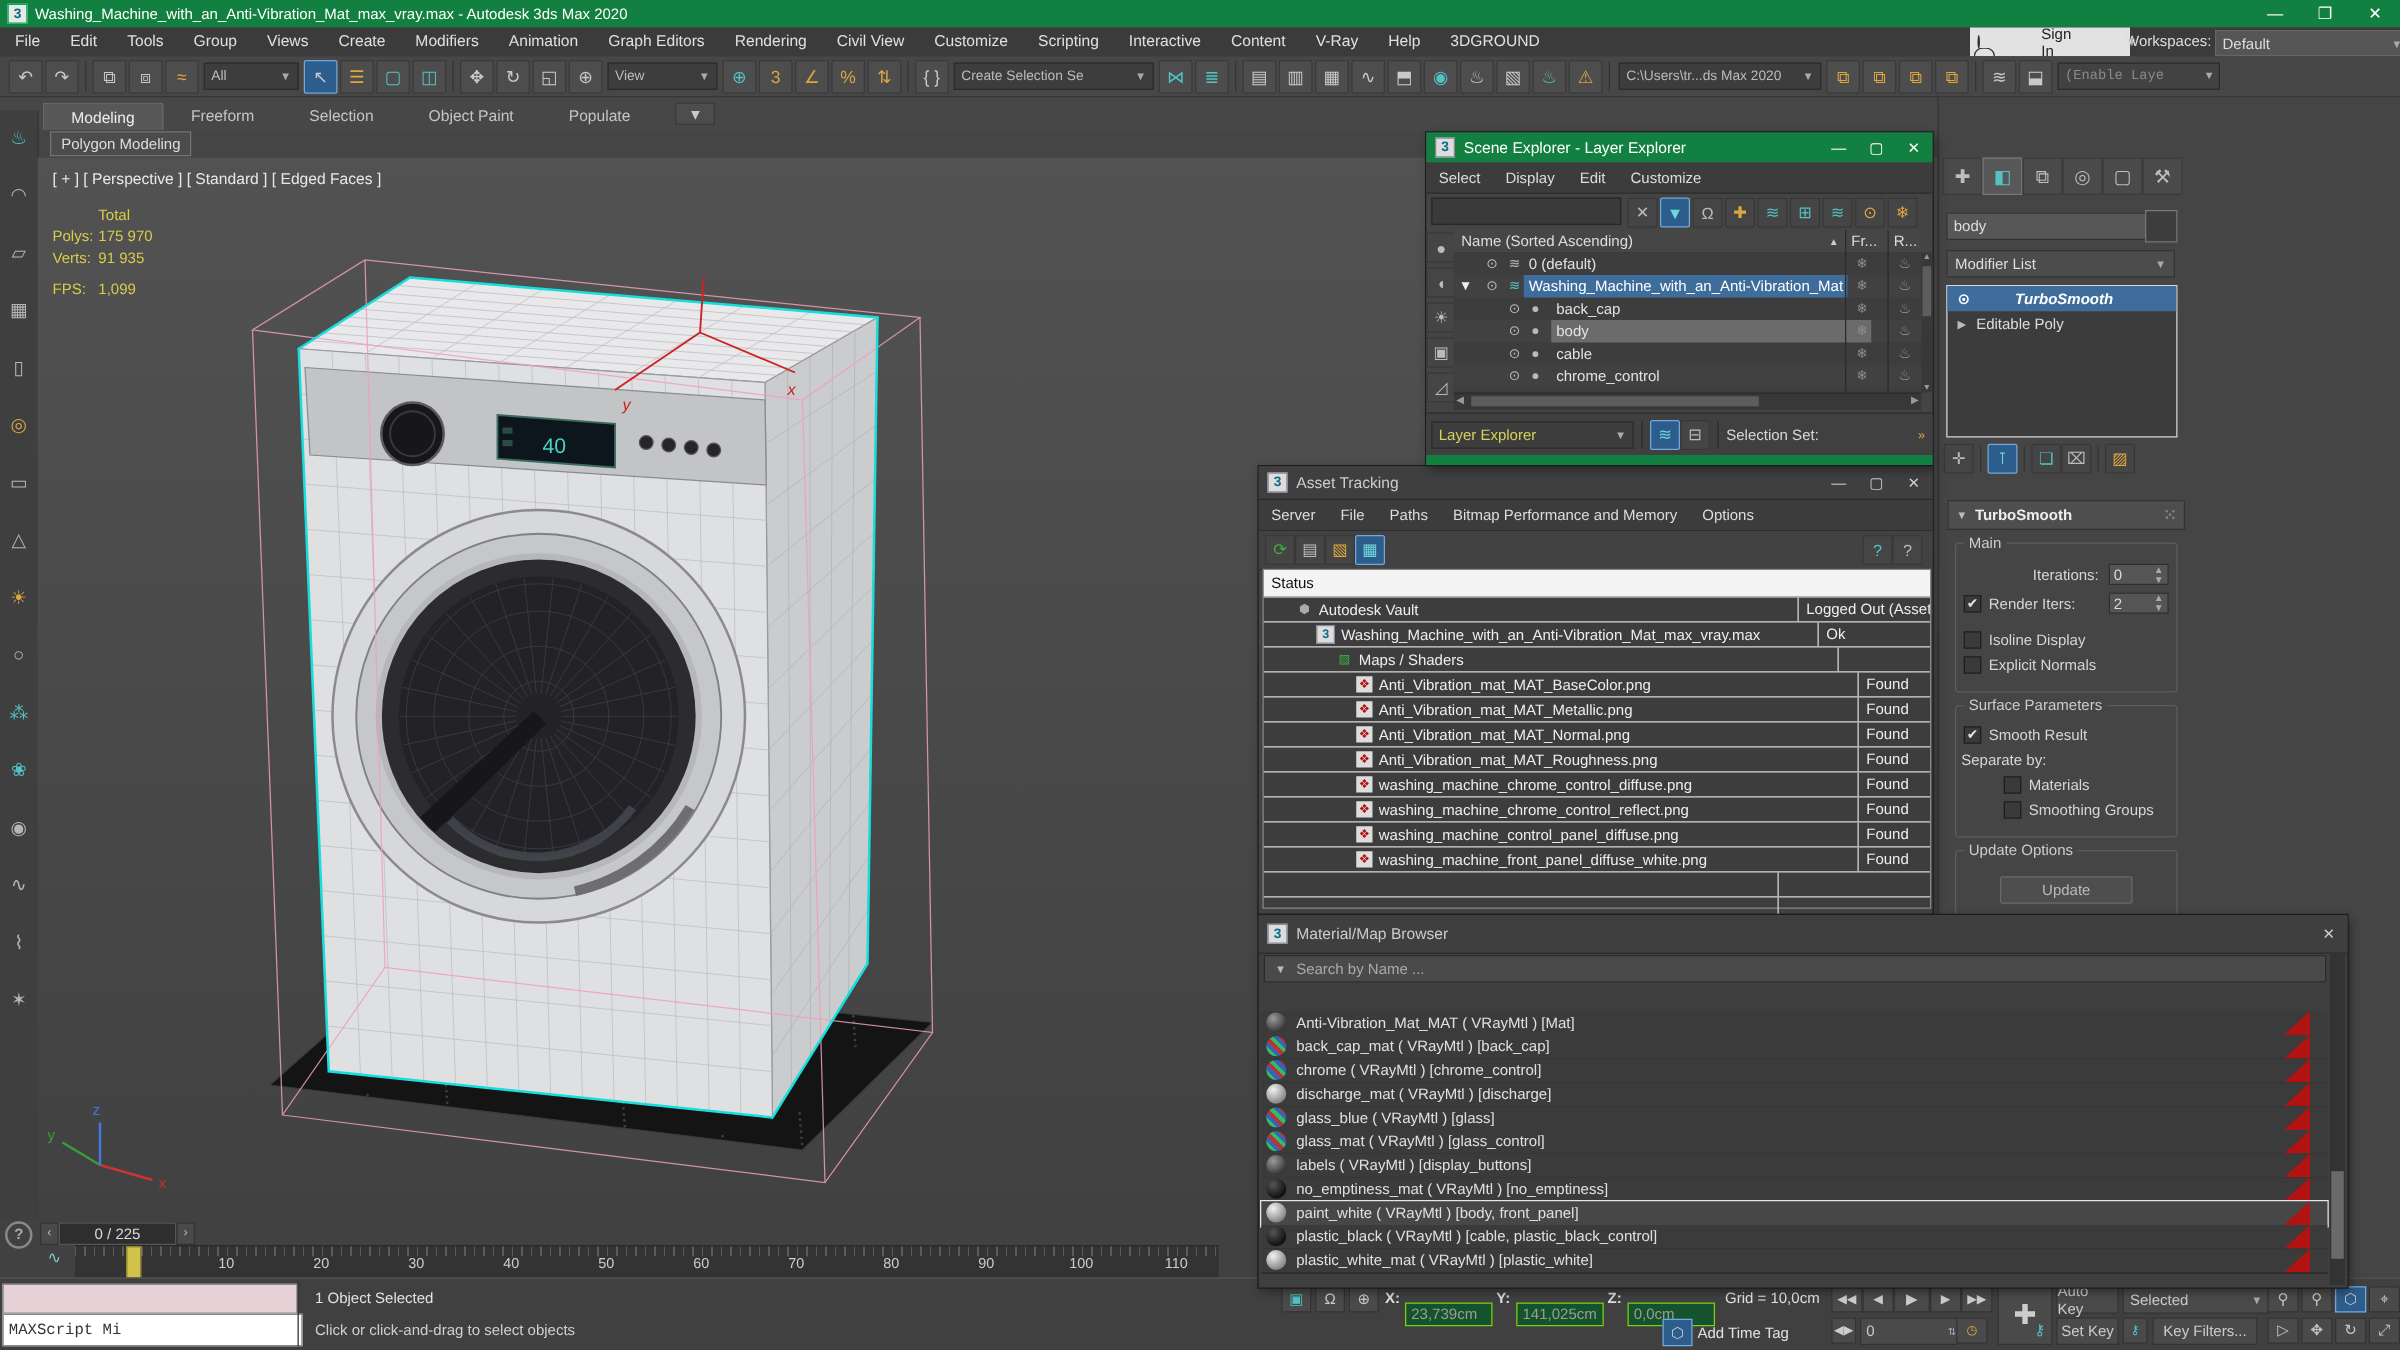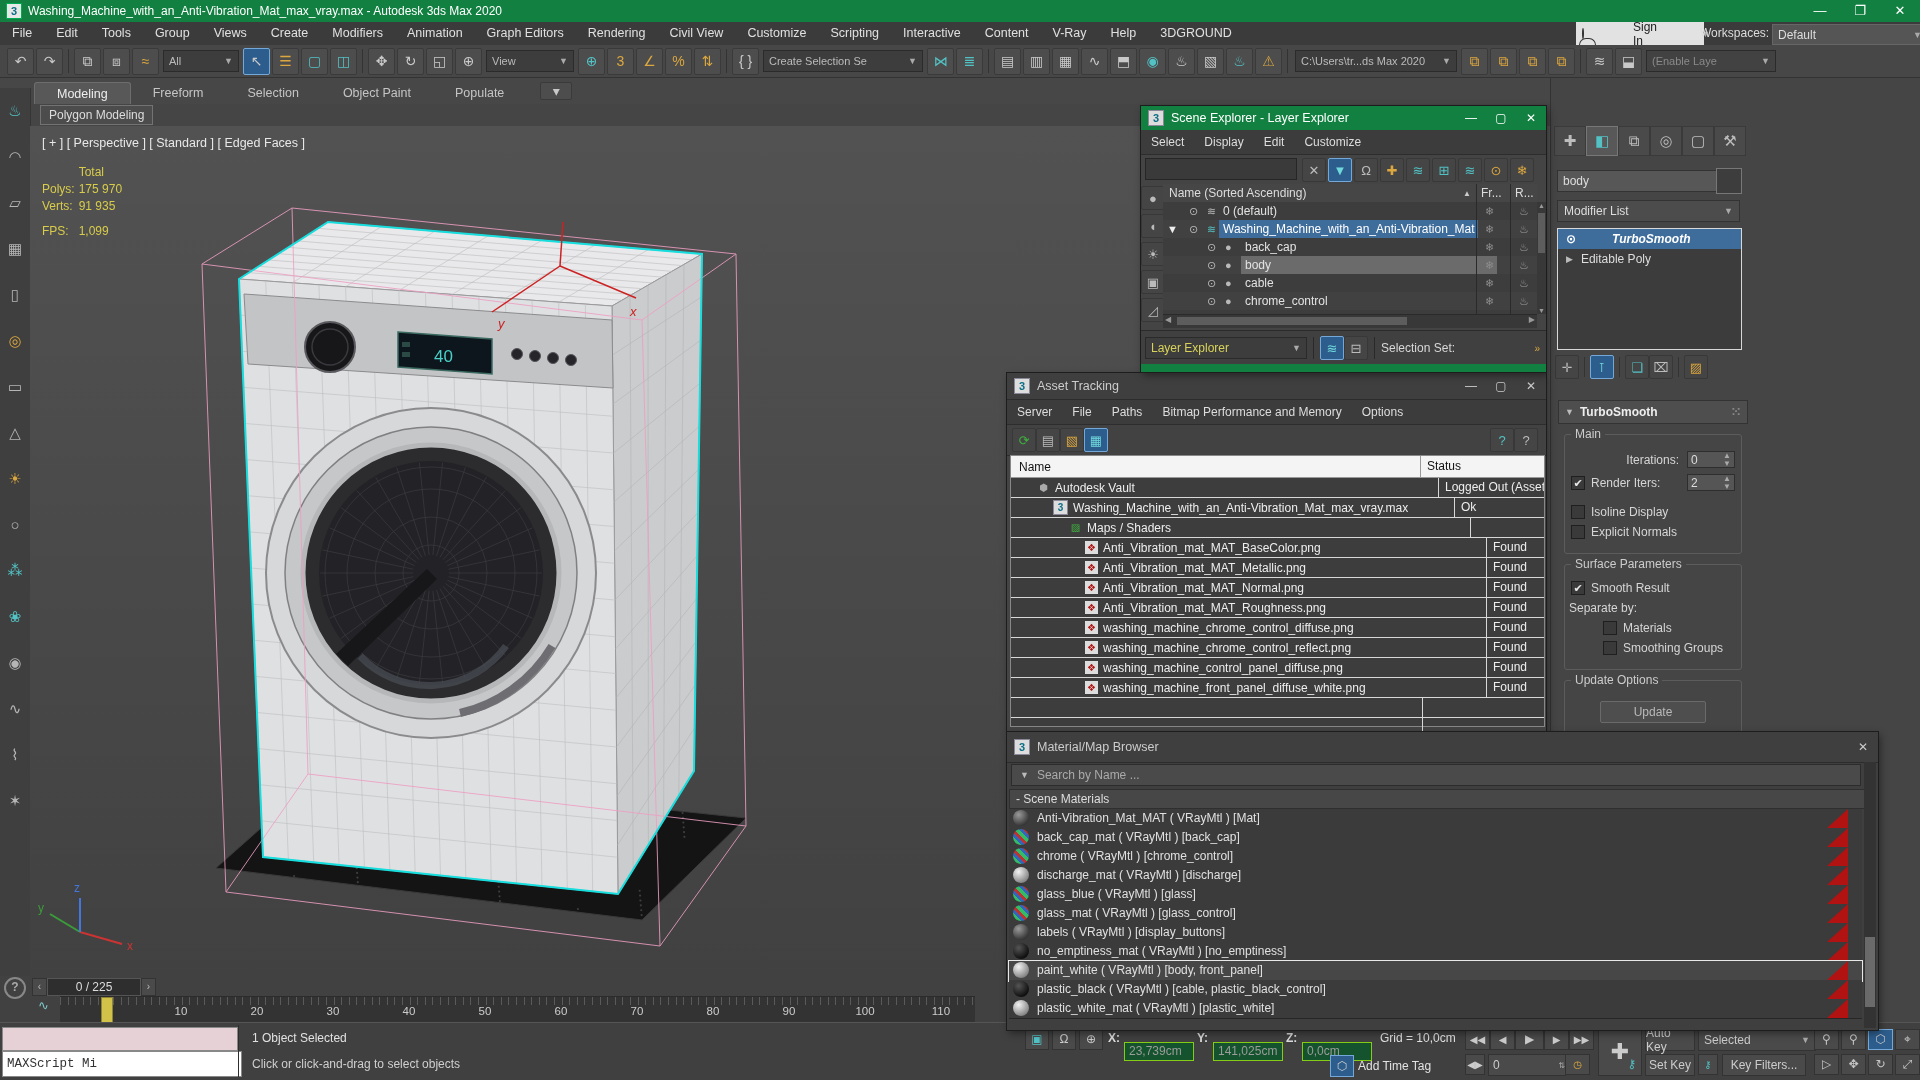--- a/index.html
+++ b/index.html
@@ -26,21 +26,21 @@
   
   #toolbar{left:0;top:45px;width:1920px;height:33px;background:#474747;border-bottom:1px solid #333;
       display:flex;align-items:center;padding-left:6px;box-sizing:border-box;}
   .tb-btn{width:25px;height:25px;margin:0 1px;background:#4d4d4d;border:1px solid #3a3a3a;border-radius:2px;
       color:#c9c9c9;font-size:14px;display:flex;align-items:center;justify-content:center;flex:none;}
   .tb-btn.active{background:#2d5d8d;border-color:#74a8d8;}
   .tb-btn.gold{color:#dca73f;} .tb-btn.teal{color:#53c2c5;}
   .tb-sep{width:1px;height:24px;background:#333;margin:0 4px;flex:none;}
   .tb-dd{height:20px;background:#3d3d3d;border:1px solid #2b2b2b;color:#bbb;font-size:11px;
       display:flex;align-items:center;padding:0 5px;margin:0 3px;flex:none;white-space:nowrap;overflow:hidden;}
-  .tb-dd.muted{color:#8a8a8a;background:#424242;}
+  .tb-dd.muted{color:#8a8a8a;background:#424242;font-family:Liberation Mono, monospace;}
   
   #ribbon{left:0;top:78px;width:1920px;height:26px;background:#474747;border-bottom:1px solid #3a3a3a;}
   .rtab{padding:0 22px;line-height:22px;margin-top:4px;color:#c5c5c5;font-size:12.5px;}
   .rtab.active{background:#585858;border:1px solid #6d6d6d;border-bottom:none;color:#eee;border-radius:3px 3px 0 0;}
   #ribbon2{left:0;top:104px;width:1920px;height:22px;background:#454545;border-bottom:1px solid #3a3a3a;}
   #polymod-btn{left:40px;top:1px;height:18px;padding:0 8px;background:#4c4c4c;border:1px solid #737373;color:#ddd;line-height:18px;}
   
   #leftstrip{left:0;top:88px;width:30px;height:888px;background:#3f3f3f;border-right:1px solid #353535;
       display:flex;flex-direction:column;align-items:center;}
   .ls-icon{width:22px;height:22px;margin:12px 0;color:#b5b5b5;font-size:15px;text-align:center;line-height:22px;}
@@ -915,21 +915,20 @@
       <span class="mini-btn">▤</span>
       <span class="mini-btn gold">▧</span>
       <span class="mini-btn active">▦</span>
       <span style="margin-left:auto;margin-right:8px" class="flex">
         <span class="mini-btn teal">?</span>
         <span class="mini-btn">?</span>
         </span>
     </div>
     <div id="at-table" class="abs">
       <div id="at-headrow">
-        <span class="at-name" style="border-right:1px solid #999;color:#111;padding-left:8px">Name</span>
         <span style="flex:1;line-height:21px;padding-left:6px">Status</span>
       </div>
       <div id="at-rows">
           <div class="at-row">
             <span class="at-name" style="padding-left: 26px;">
               <span class="fileico" style="color: rgb(170, 170, 170); background: transparent;">⬢</span>
               <span>Autodesk Vault</span>
             </span>
             <span class="at-status">Logged Out (Asset Tra</span>
           </div>
@@ -1022,21 +1021,20 @@
   <div id="mb" class="abs win">
     <div class="wtitle-dark" style="height:30px">
       <span class="wbadge">3</span>
       <span>Material/Map Browser</span>
       <span class="wctl" style="margin-left:auto">✕</span>
     </div>
     <div id="mb-search" class="abs">
       <span style="margin:0 8px;font-size:9px;color:#bbb">▼</span>
       <span>Search by Name ...</span>
     </div>
-    <div id="mb-section" class="abs">- Scene Materials</div>
     <div id="mb-rows">
         <div class="mb-row" style="top: 77px;">
           <span class="mb-thumb th-dark"></span>
           <span class="mb-label">Anti-Vibration_Mat_MAT ( VRayMtl ) [Mat]</span>
           <span class="mb-tri"></span>
         </div>
         <div class="mb-row" style="top: 96px; text-align: center;">
           <span class="mb-thumb th-noise"></span>
           <span class="mb-label">back_cap_mat ( VRayMtl ) [back_cap]</span>
           <span class="mb-tri"></span>

